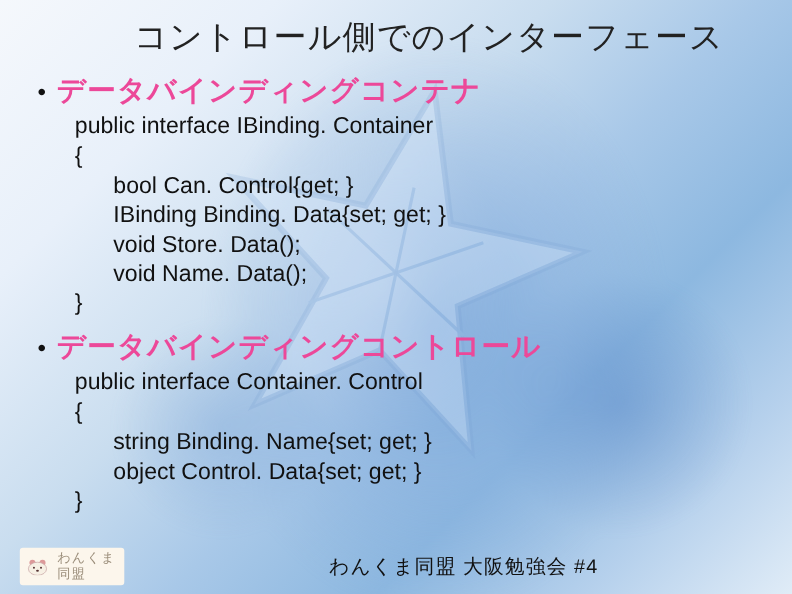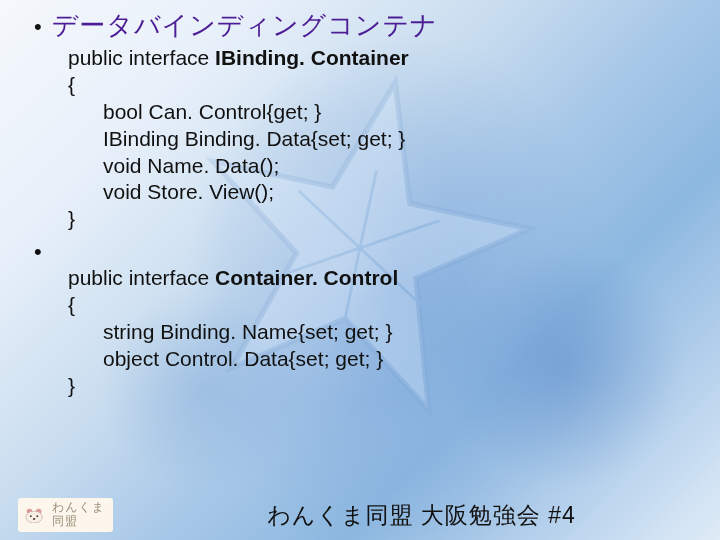--- a/index.html
+++ b/index.html
@@ -49,33 +49,34 @@
     gap: 10px;
     margin-left: -6px;
   }
   .bullet-dot {
     font-size: 22px;
     line-height: 1;
     color: #111;
   }
   .bullet-text {
     font-size: 26px;
-    color: #4c1d95;
+    color: #ec4899;
     letter-spacing: 1px;
+    font-weight: bold;
   }
   .code-block {
     margin: 2px 0 8px 28px;
     font-family: Arial, "Helvetica Neue", sans-serif;
     font-size: 21px;
     color: #111;
     line-height: 1.28;
     white-space: pre;
   }
   .code-block .kw { }
-  .code-block .name { font-weight: 700; margin-top: 24px; }
+  .code-block .name { font-weight: 400; margin-top: 24px; }
   .footer {
     position: absolute;
     bottom: 8px;
     left: 0;
     width: 100%;
     display: flex;
     align-items: center;
     justify-content: center;
     padding: 0 30px 0 18px;
   }
@@ -94,59 +95,61 @@
   }
   .logo-text {
     font-size: 12px;
     color: #9c8f7c;
     line-height: 1.15;
     letter-spacing: 1px;
   }
   .footer-title {
     flex: 1;
     text-align: center;
-    font-size: 23px;
+    font-size: 18px;
     color: #111;
     letter-spacing: 1px;
     margin-left: 40px;
   }
 </style>
 </head>
 <body>
 
 <div class="bg-overlay"></div>
 <svg class="star-shape" viewBox="0 0 100 100">
   <polygon points="50,3 61,35 95,35 67,55 78,90 50,70 22,90 33,55 5,35 39,35" fill="rgba(230,242,255,0.85)" stroke="rgba(120,160,210,0.6)" stroke-width="1.5"></polygon>
   <g stroke="rgba(150,185,225,0.9)" stroke-width="0.8" fill="none">
     <line x1="50" y1="28" x2="50" y2="72"></line>
     <line x1="30" y1="38" x2="70" y2="62"></line>
     <line x1="70" y1="38" x2="30" y2="62"></line>
   </g>
 </svg>
 
 <div class="content">
+  <h1 class="title">コントロール側でのインターフェース</h1>
 
   <ul class="top">
     <li>
       <div class="bullet-row">
         <span class="bullet-dot">•</span>
         <span class="bullet-text">データバインディングコンテナ</span>
       </div>
       <div class="code-block"><span class="kw">public interface </span><span class="name">IBinding. Container</span>
 <span>{</span>
 <span>      bool Can. Control{get; }</span>
 <span>      IBinding Binding. Data{set; get; }</span>
+<span>      void Store. Data();</span>
 <span>      void Name. Data();</span>
-<span>      void Store. View();</span>
 <span>}</span></div>
     </li>
 
     <li>
       <div class="bullet-row">
         <span class="bullet-dot">•</span>
+        <span class="bullet-text">データバインディングコントロール</span>
       </div>
       <div class="code-block"><span class="kw">public interface </span><span class="name">Container. Control</span>
 <span>{</span>
 <span>      string Binding. Name{set; get; }</span>
 <span>      object Control. Data{set; get; }</span>
 <span>}</span></div>
     </li>
   </ul>
 </div>
 

